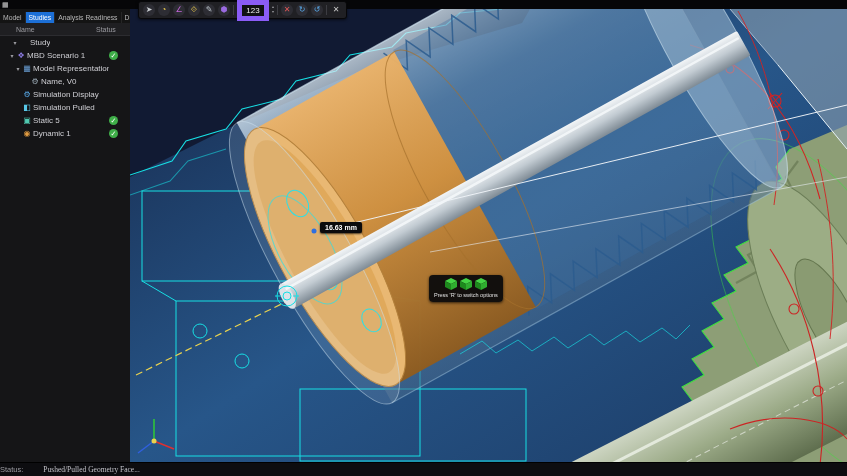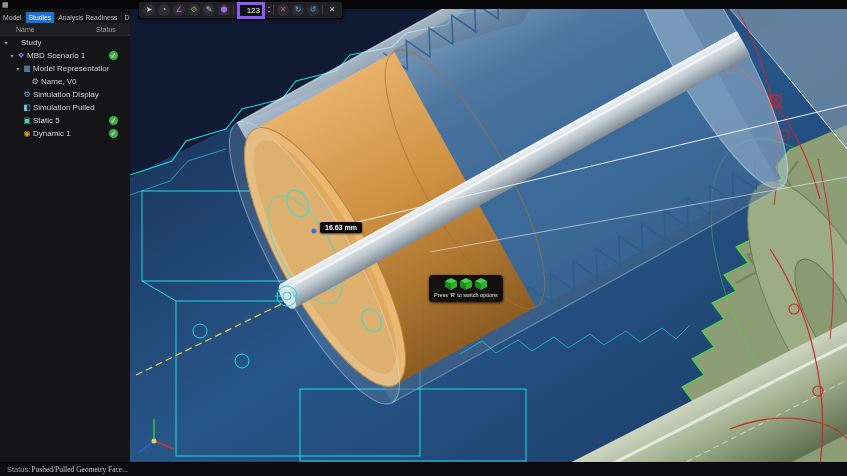--- a/index.html
+++ b/index.html
@@ -17,42 +17,42 @@
   
   .left-panel{position:absolute;top:23px;left:0;width:130px;bottom:13px;background:#151517;border-right:1px solid #000;}
   .phead{display:flex;height:12px;align-items:center;background:#1f1f22;border-bottom:1px solid #2c2c30;color:#9a9aa0;font-size:7px;}
   .phead .hname{flex:1;padding-left:16px;}
   .phead .hstatus{width:34px;}
   .trow{display:flex;align-items:center;height:13px;font-size:8px;color:#cfcfd4;white-space:nowrap;overflow:hidden;}
   .texp{width:8px;font-size:6px;color:#9a9aa0;text-align:center;flex:0 0 auto;}
   .ticon{width:10px;font-size:8px;text-align:center;flex:0 0 auto;}
   .tlabel{overflow:hidden;text-overflow:clip;flex:0 1 auto;padding-left:1px;}
   .tcheck{margin-left:auto;margin-right:12px;width:9px;height:9px;border-radius:50%;color:#fff;font-size:7px;line-height:9px;text-align:center;flex:0 0 auto;}
-  .ind0{padding-left:2px;}.ind1{padding-left:8px;}.ind2{padding-left:14px;}.ind3{padding-left:22px;}
+  .ind0{padding-left:11px;}.ind1{padding-left:8px;}.ind2{padding-left:14px;}.ind3{padding-left:22px;}
 
   
   .fl-toolbar{position:absolute;left:138px;top:1px;height:16px;background:#202024;border:1px solid #070709;border-radius:3px;display:flex;align-items:center;padding:0 4px;gap:3px;z-index:30;box-shadow:0 1px 3px rgba(0,0,0,.6);}
   .tb-icon{width:12px;height:12px;border-radius:50%;background:#2d2d34;font-size:8px;line-height:12px;text-align:center;cursor:default;}
   .tb-sep{width:1px;height:10px;background:#3c3c42;}
-  .tb-field{background:#111114;color:#ececec;font-size:8px;height:11px;line-height:11px;border:3px solid #8b5cf6;min-width:18px;text-align:right;padding:0 2px;}
+  .tb-field{background:#111114;color:#ececec;font-size:8px;height:11px;line-height:11px;border:5px solid #8b5cf6;min-width:18px;text-align:center;padding:0 2px;}
   .tb-spin{display:flex;flex-direction:column;justify-content:center;line-height:4px;}
   .tb-spin span{font-size:4px;color:#9a9aa0;height:5px;}
   .tb-close{width:12px;height:12px;font-size:8px;line-height:12px;text-align:center;color:#c8c8c8;}
 
   
   .viewport{position:absolute;left:130px;top:9px;right:0;bottom:13px;background:#1d3a63;overflow:hidden;}
   .viewport svg{display:block;}
 
   .dim-label{position:absolute;left:190px;top:213px;background:#0a0a0c;color:#fff;font-size:7px;font-weight:bold;padding:2px 5px;border-radius:2px;z-index:10;white-space:nowrap;box-shadow:0 1px 2px rgba(0,0,0,.7);}
   .hint-box{position:absolute;left:299px;top:266px;background:rgba(10,10,12,.94);border-radius:4px;padding:3px 5px 4px 5px;z-index:10;text-align:center;box-shadow:0 1px 3px rgba(0,0,0,.7);}
   .hint-cubes{display:flex;justify-content:center;gap:3px;margin-bottom:2px;}
   .hint-text{color:#e2e2e2;font-size:5.5px;white-space:nowrap;}
 
   
-  .status-bar{position:absolute;left:0;right:0;bottom:0;height:13px;background:#0d0d10;border-top:1px solid #000;display:flex;align-items:center;gap:1px;padding-left:7px;color:#9a9aa0;font-size:7.5px;text-align:right;}
+  .status-bar{position:absolute;left:0;right:0;bottom:0;height:13px;background:#0d0d10;border-top:1px solid #000;display:flex;align-items:center;gap:20px;padding-left:0;color:#9a9aa0;font-size:7.5px;text-align:right;}
   .status-bar .sval{color:#c2c2c8;font-family:Liberation Serif, serif;}
 </style>
 </head>
 <body>
 
 <div class="top-strip">
   <span class="win-icon">▦</span>
 </div>
 
 <div class="tab-bar">

